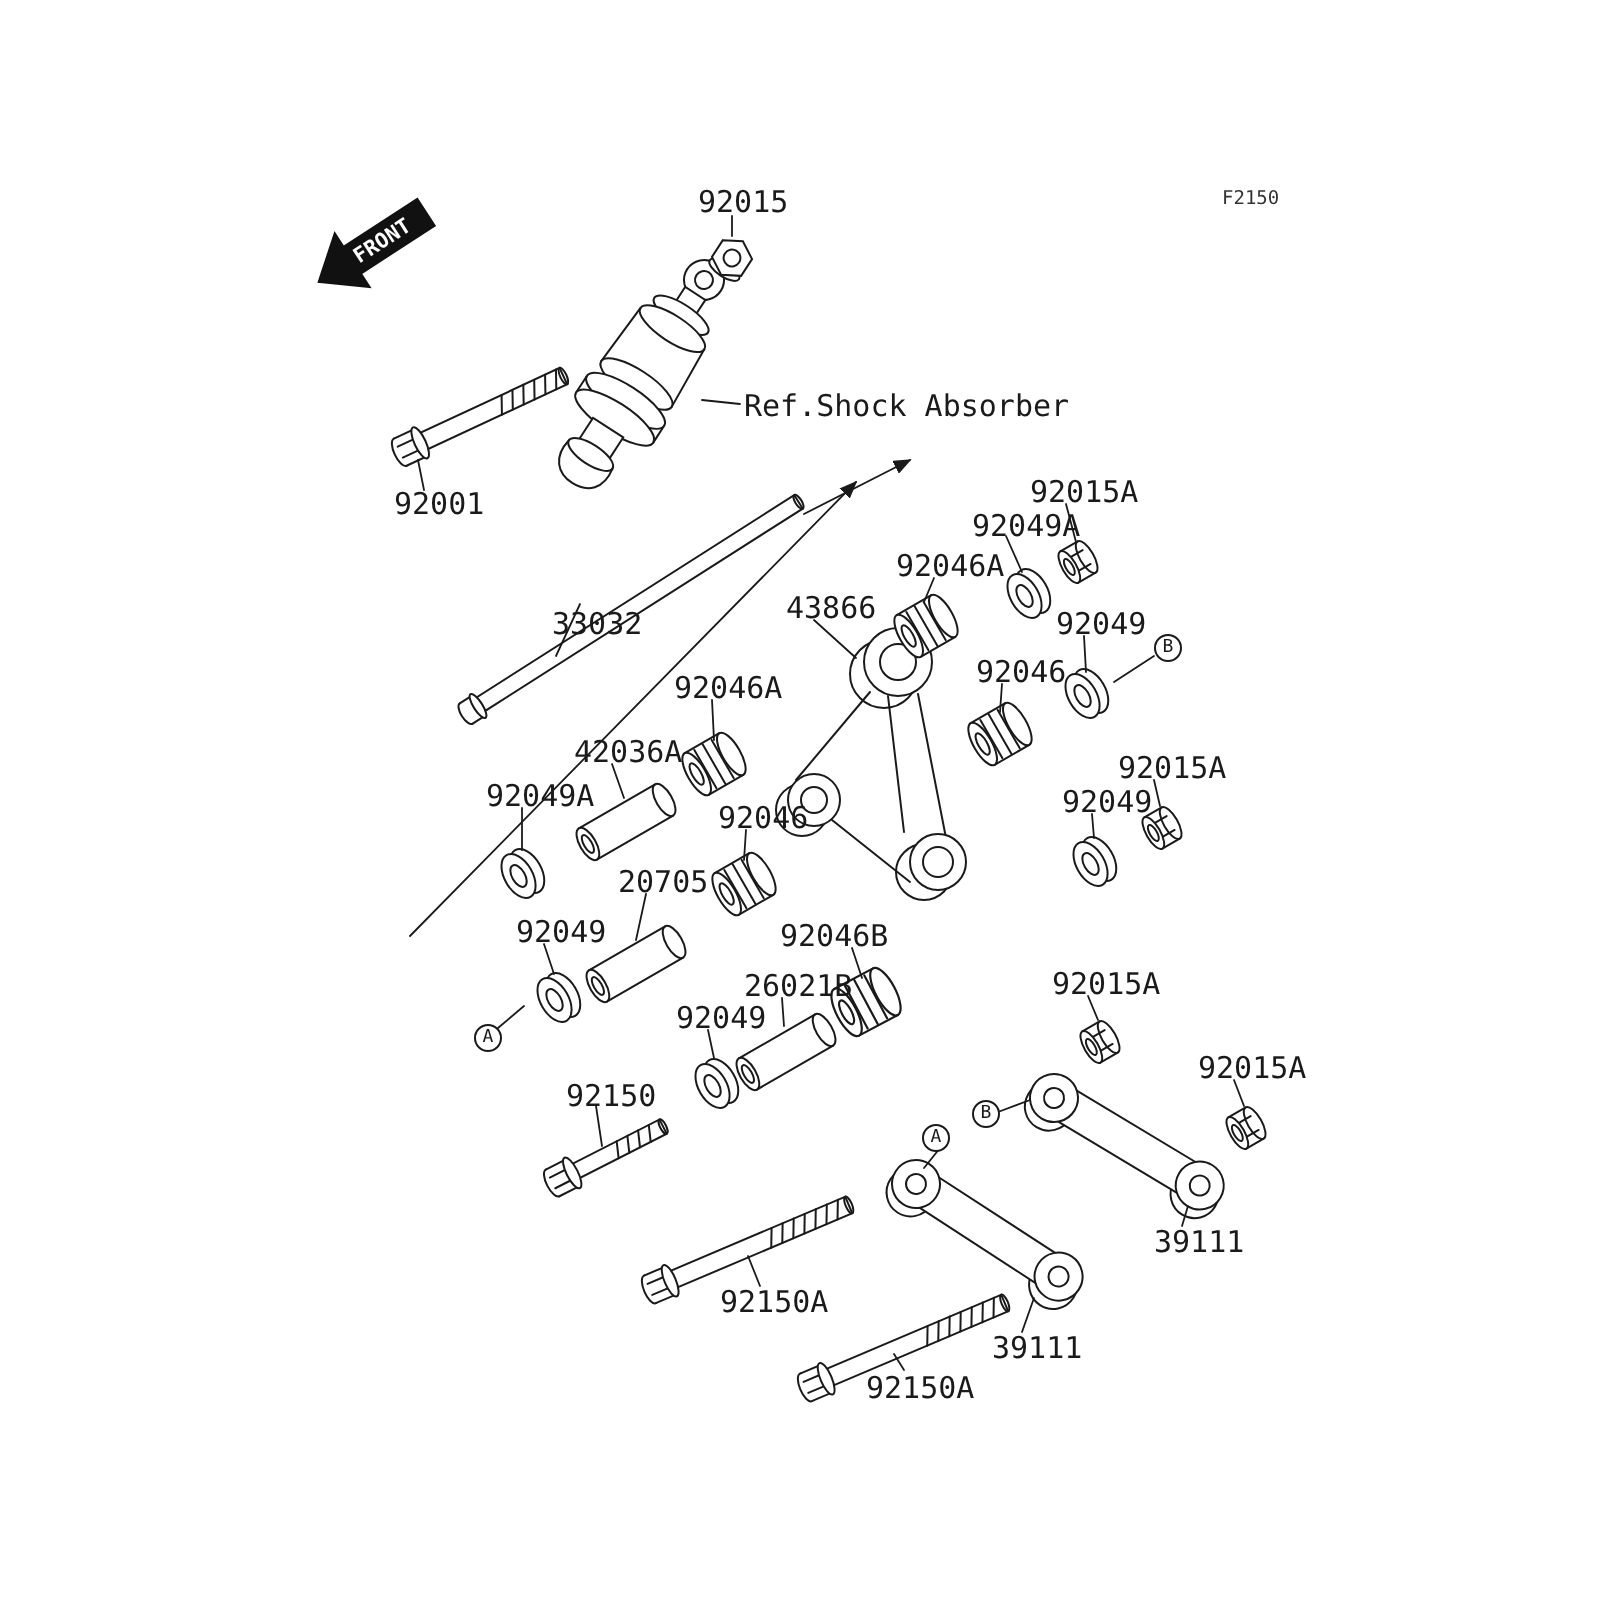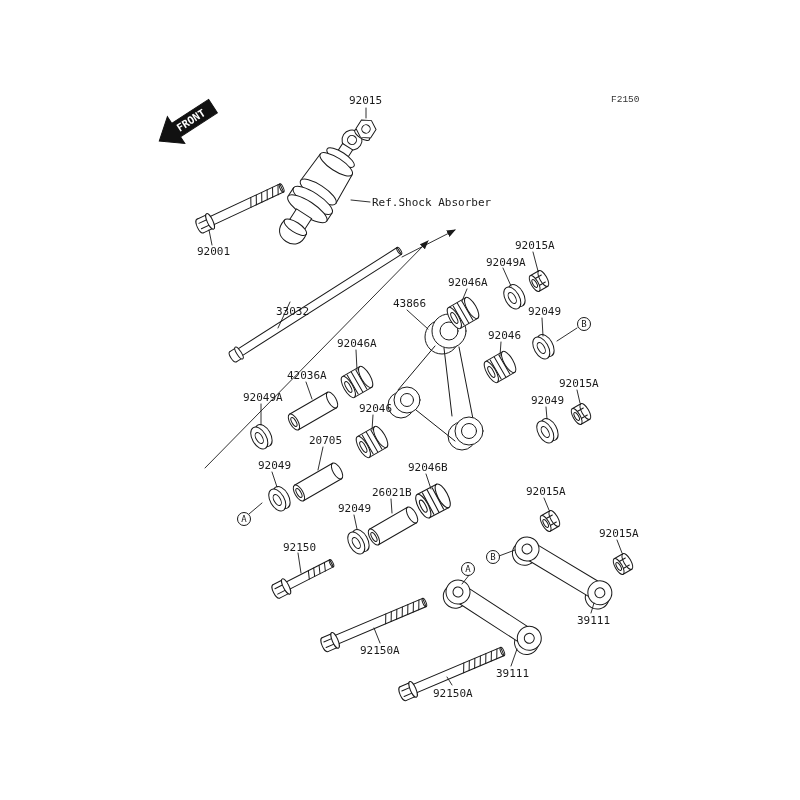--- a/index.html
+++ b/index.html
@@ -8,26 +8,26 @@
     position: relative;
     width: 800px;
     height: 800px;
     background: #ffffff;
     font-family: "DejaVu Sans Mono", "Liberation Mono", monospace;
     overflow: hidden;
   }
   svg.art { position: absolute; left: 0; top: 0; }
   .lbl {
     position: absolute;
-    font-size: 11px;
+    font-size: 15px;
     line-height: 12px;
     color: #1a1a1a;
     white-space: nowrap;
   }
-  .lbl.small { font-size: 9.5px; color: #333; font-family: Liberation Mono, monospace; }
+  .lbl.small { font-size: 9.5px; color: #333; }
   .ref-circle {
     position: absolute;
     width: 14px;
     height: 14px;
     border: 1.2px solid #1a1a1a;
     border-radius: 50%;
     font-size: 9px;
     line-height: 12px;
     text-align: center;
     color: #1a1a1a;
@@ -305,21 +305,21 @@
   <div class="lbl" style="left:488px;top:330px">92046</div>
   <div class="lbl" style="left:528px;top:306px">92049</div>
   <div class="lbl" style="left:337px;top:338px">92046A</div>
   <div class="lbl" style="left:287px;top:370px">42036A</div>
   <div class="lbl" style="left:243px;top:392px">92049A</div>
   <div class="lbl" style="left:359px;top:403px">92046</div>
   <div class="lbl" style="left:309px;top:435px">20705</div>
   <div class="lbl" style="left:258px;top:460px">92049</div>
   <div class="lbl" style="left:531px;top:395px">92049</div>
   <div class="lbl" style="left:559px;top:378px">92015A</div>
-  <div class="lbl" style="left:408px;top:462px">92046B</div>
+  <div class="lbl" style="left:390px;top:462px">92046B</div>
   <div class="lbl" style="left:372px;top:487px">26021B</div>
   <div class="lbl" style="left:338px;top:503px">92049</div>
   <div class="lbl" style="left:526px;top:486px">92015A</div>
   <div class="lbl" style="left:599px;top:528px">92015A</div>
   <div class="lbl" style="left:283px;top:542px">92150</div>
   <div class="lbl" style="left:360px;top:645px">92150A</div>
   <div class="lbl" style="left:496px;top:668px">39111</div>
   <div class="lbl" style="left:577px;top:615px">39111</div>
   <div class="lbl" style="left:433px;top:688px">92150A</div>
 

